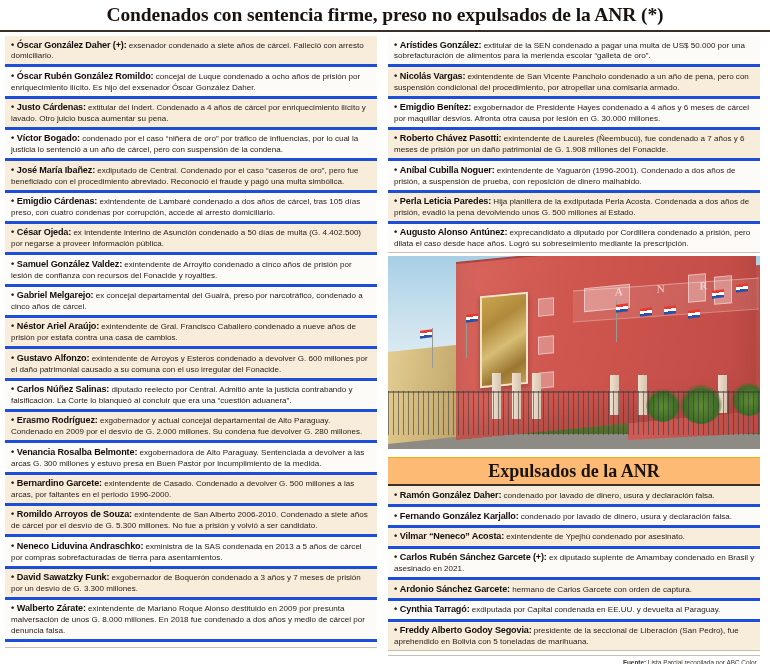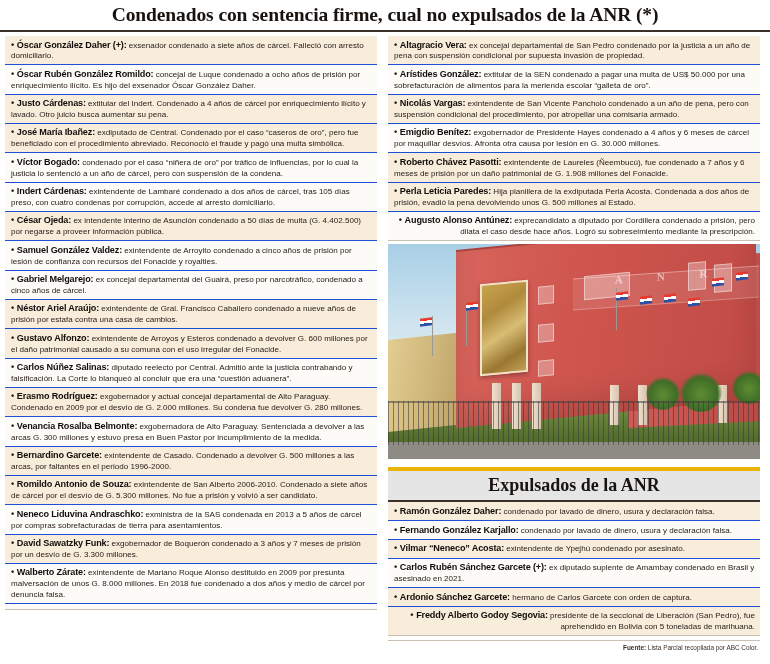--- a/index.html
+++ b/index.html
@@ -67,25 +67,25 @@
   
   .list {
     border-top: 1px solid #c9bfb3;
     border-bottom: 1px solid #c9bfb3;
   }
   .list.no-top { border-top: none; }
   .entry {
     padding: 2.5px 5px 2.5px 6px;
     font-size: 8.1px;
     line-height: 1.3;
-    border-bottom: 1px solid #1d4ed8;
+    border-bottom: 3px solid #1d4ed8;
     background: #fdfbf7;
     color: #231b16;
   }
-  .entry:last-child { border-bottom: none; text-align: right; }
+  .entry:last-child { border-bottom: none; }
   .entry.tint { background: #f8ecdb; }
   .entry .nm {
     font-weight: bold;
     font-size: 9.1px;
     color: #120d0a;
     letter-spacing: -0.15px;
   }
   .entry .bullet {
     font-weight: bold;
     font-size: 9.3px;
@@ -210,23 +210,23 @@
     border-radius: 50%;
   }
 
   
   .sec-head {
     margin-top: 8px;
     height: 29px;
     display: flex;
     align-items: center;
     justify-content: center;
-    border-top: 4px solid #eab308;
+    border-top: 1px solid #eab308;
     border-bottom: 2px solid #3b3028;
-    background: #e5e5e5;
+    background: #fdba74;
   }
   .sec-head h2 {
     margin: 0;
     font-family: "Liberation Serif", serif;
     font-weight: bold;
     font-size: 18px;
     color: #191310;
     white-space: nowrap;
   }
 
@@ -241,60 +241,60 @@
     padding-top: 3px;
   }
   .source b { font-weight: bold; }
 </style>
 </head>
 <body>
 
 <div class="page">
 
   <div class="title-bar">
-    <h1>Condenados con sentencia firme, cual no expulsados de la ANR (*)</h1>
+    <h1>Condenados con sentencia firme, preso no expulsados de la ANR (*)</h1>
   </div>
 
   <div class="columns">
 
     <div class="col-left">
       <div class="list no-top" id="left-list">
           <div class="entry tint"><span class="bullet">• </span><span class="nm">Óscar González Daher (+):</span><span class="dsc"> exsenador condenado a siete años de cárcel. Falleció con arresto domiciliario.</span></div>
           <div class="entry"><span class="bullet">• </span><span class="nm">Óscar Rubén González Romildo:</span><span class="dsc"> concejal de Luque condenado a ocho años de prisión por enriquecimiento ilícito. Es hijo del exsenador Óscar González Daher.</span></div>
           <div class="entry tint"><span class="bullet">• </span><span class="nm">Justo Cárdenas:</span><span class="dsc"> extitular del Indert. Condenado a 4 años de cárcel por enriquecimiento ilícito y lavado. Otro juicio busca aumentar su pena.</span></div>
+          <div class="entry"><span class="bullet">• </span><span class="nm">Víctor Bogado:</span><span class="dsc"> condenado por el caso “niñera de oro” por tráfico de influencias, por lo cual la justicia lo sentenció a un año de cárcel, pero con suspensión de la condena.</span></div>
           <div class="entry tint"><span class="bullet">• </span><span class="nm">José María Ibañez:</span><span class="dsc"> exdiputado de Central. Condenado por el caso “caseros de oro”, pero fue beneficiado con el procedimiento abreviado. Reconoció el fraude y pagó una multa simbólica.</span></div>
-          <div class="entry"><span class="bullet">• </span><span class="nm">Víctor Bogado:</span><span class="dsc"> condenado por el caso “niñera de oro” por tráfico de influencias, por lo cual la justicia lo sentenció a un año de cárcel, pero con suspensión de la condena.</span></div>
-          <div class="entry"><span class="bullet">• </span><span class="nm">Indert Cárdenas:</span><span class="dsc"> exintendente de Lambaré condenado a dos años de cárcel, tras 105 días preso, con cuatro condenas por corrupción, accede al arresto domiciliario.</span></div>
+          <div class="entry"><span class="bullet">• </span><span class="nm">Emigdio Cárdenas:</span><span class="dsc"> exintendente de Lambaré condenado a dos años de cárcel, tras 105 días preso, con cuatro condenas por corrupción, accede al arresto domiciliario.</span></div>
           <div class="entry tint"><span class="bullet">• </span><span class="nm">César Ojeda:</span><span class="dsc"> ex intendente interino de Asunción condenado a 50 días de multa (G. 4.402.500) por negarse a proveer información pública.</span></div>
           <div class="entry"><span class="bullet">• </span><span class="nm">Samuel González Valdez:</span><span class="dsc"> exintendente de Arroyito condenado a cinco años de prisión por lesión de confianza con recursos del Fonacide y royalties.</span></div>
           <div class="entry"><span class="bullet">• </span><span class="nm">Gabriel Melgarejo:</span><span class="dsc"> ex concejal departamental del Guairá, preso por narcotráfico, condenado a cinco años de cárcel.</span></div>
           <div class="entry tint"><span class="bullet">• </span><span class="nm">Néstor Ariel Araújo:</span><span class="dsc"> exintendente de Gral. Francisco Caballero condenado a nueve años de prisión por estafa contra una casa de cambios.</span></div>
           <div class="entry tint"><span class="bullet">• </span><span class="nm">Gustavo Alfonzo:</span><span class="dsc"> exintendente de Arroyos y Esteros condenado a devolver G. 600 millones por el daño patrimonial causado a su comuna con el uso irregular del Fonacide.</span></div>
           <div class="entry"><span class="bullet">• </span><span class="nm">Carlos Núñez Salinas:</span><span class="dsc"> diputado reelecto por Central. Admitió ante la justicia contrabando y falsificación. La Corte lo blanqueó al concluir que era una “cuestión aduanera”.</span></div>
           <div class="entry tint"><span class="bullet">• </span><span class="nm">Erasmo Rodríguez:</span><span class="dsc"> exgobernador y actual concejal departamental de Alto Paraguay. Condenado en 2009 por el desvío de G. 2.000 millones. Su condena fue devolver G. 280 millones.</span></div>
           <div class="entry"><span class="bullet">• </span><span class="nm">Venancia Rosalba Belmonte:</span><span class="dsc"> exgobernadora de Alto Paraguay. Sentenciada a devolver a las arcas G. 300 millones y estuvo presa en Buen Pastor por incumplimiento de la medida.</span></div>
           <div class="entry tint"><span class="bullet">• </span><span class="nm">Bernardino Garcete:</span><span class="dsc"> exintendente de Casado. Condenado a devolver G. 500 millones a las arcas, por faltantes en el periodo 1996-2000.</span></div>
-          <div class="entry tint"><span class="bullet">• </span><span class="nm">Romildo Antonio de Souza:</span><span class="dsc"> exintendente de San Alberto 2006-2010. Condenado a siete años de cárcel por el desvío de G. 5.300 millones. No fue a prisión y volvió a ser candidato.</span></div>
+          <div class="entry tint"><span class="bullet">• </span><span class="nm">Romildo Arroyos de Souza:</span><span class="dsc"> exintendente de San Alberto 2006-2010. Condenado a siete años de cárcel por el desvío de G. 5.300 millones. No fue a prisión y volvió a ser candidato.</span></div>
           <div class="entry"><span class="bullet">• </span><span class="nm">Neneco Liduvina Andraschko:</span><span class="dsc"> exministra de la SAS condenada en 2013 a 5 años de cárcel por compras sobrefacturadas de tierra para asentamientos.</span></div>
           <div class="entry tint"><span class="bullet">• </span><span class="nm">David Sawatzky Funk:</span><span class="dsc"> exgobernador de Boquerón condenado a 3 años y 7 meses de prisión por un desvío de G. 3.300 millones.</span></div>
           <div class="entry"><span class="bullet">• </span><span class="nm">Walberto Zárate:</span><span class="dsc"> exintendente de Mariano Roque Alonso destituido en 2009 por presunta malversación de unos G. 8.000 millones. En 2018 fue condenado a dos años y medio de cárcel por denuncia falsa.</span></div>
           <div class="entry"></div>
         </div>
     </div>
 
     <div class="col-gap"></div>
 
     <div class="col-right">
 
       <div class="list no-top" id="right-list">
-          <div class="entry tint"><span class="bullet">• </span><span class="nm">Altagracio Vera:</span><span class="dsc"> ex concejal departamental de San Pedro condenado por la justicia a un año de pena con suspensión condicional por supuesta invasión de propiedad.</span></div>
           <div class="entry"><span class="bullet">• </span><span class="nm">Arístides González:</span><span class="dsc"> extitular de la SEN condenado a pagar una multa de US$ 50.000 por una sobrefacturación de alimentos para la merienda escolar “galleta de oro”.</span></div>
           <div class="entry tint"><span class="bullet">• </span><span class="nm">Nicolás Vargas:</span><span class="dsc"> exintendente de San Vicente Pancholo condenado a un año de pena, pero con suspensión condicional del procedimiento, por atropellar una comisaría armado.</span></div>
           <div class="entry"><span class="bullet">• </span><span class="nm">Emigdio Benítez:</span><span class="dsc"> exgobernador de Presidente Hayes condenado a 4 años y 6 meses de cárcel por maquillar desvíos. Afronta otra causa por lesión en G. 30.000 millones.</span></div>
           <div class="entry tint"><span class="bullet">• </span><span class="nm">Roberto Chávez Pasotti:</span><span class="dsc"> exintendente de Laureles (Ñeembucú), fue condenado a 7 años y 6 meses de prisión por un daño patrimonial de G. 1.908 millones del Fonacide.</span></div>
+          <div class="entry"><span class="bullet">• </span><span class="nm">Aníbal Cubilla Noguer:</span><span class="dsc"> exintendente de Yaguarón (1996-2001). Condenado a dos años de prisión, a suspensión de prueba, con reposición de dinero malhabido.</span></div>
           <div class="entry tint"><span class="bullet">• </span><span class="nm">Perla Leticia Paredes:</span><span class="dsc"> Hija planillera de la exdiputada Perla Acosta. Condenada a dos años de prisión, evadió la pena devolviendo unos G. 500 millones al Estado.</span></div>
           <div class="entry"><span class="bullet">• </span><span class="nm">Augusto Alonso Antúnez:</span><span class="dsc"> exprecandidato a diputado por Cordillera condenado a prisión, pero dilata el caso desde hace años. Logró su sobreseimiento mediante la prescripción.</span></div>
         </div>
 
       <div class="photo-wrap">
         <div class="ph-sky"></div>
         <div class="ph-ground"></div>
         <div class="ph-street"></div>
 
         <div class="ph-yellow"></div>
@@ -345,20 +345,21 @@
       <div class="sec-head">
         <h2>Expulsados de la ANR</h2>
       </div>
 
       <div class="list no-top" id="expelled-list">
           <div class="entry tint"><span class="bullet">• </span><span class="nm">Ramón González Daher:</span><span class="dsc"> condenado por lavado de dinero, usura y declaración falsa.</span></div>
           <div class="entry"><span class="bullet">• </span><span class="nm">Fernando González Karjallo:</span><span class="dsc"> condenado por lavado de dinero, usura y declaración falsa.</span></div>
           <div class="entry tint"><span class="bullet">• </span><span class="nm">Vilmar “Neneco” Acosta:</span><span class="dsc"> exintendente de Ypejhú condenado por asesinato.</span></div>
           <div class="entry"><span class="bullet">• </span><span class="nm">Carlos Rubén Sánchez Garcete (+):</span><span class="dsc"> ex diputado suplente de Amambay condenado en Brasil y asesinado en 2021.</span></div>
           <div class="entry tint"><span class="bullet">• </span><span class="nm">Ardonio Sánchez Garcete:</span><span class="dsc"> hermano de Carlos Garcete con orden de captura.</span></div>
+          <div class="entry"><span class="bullet">• </span><span class="nm">Cynthia Tarragó:</span><span class="dsc"> exdiputada por Capital condenada en EE.UU. y devuelta al Paraguay.</span></div>
           <div class="entry tint"><span class="bullet">• </span><span class="nm">Freddy Alberto Godoy Segovia:</span><span class="dsc"> presidente de la seccional de Liberación (San Pedro), fue aprehendido en Bolivia con 5 toneladas de marihuana.</span></div>
         </div>
 
       <div class="source">
         <b>Fuente:</b><span> Lista Parcial recopilada por ABC Color.</span>
       </div>
 
     </div>
   </div>
 </div>

